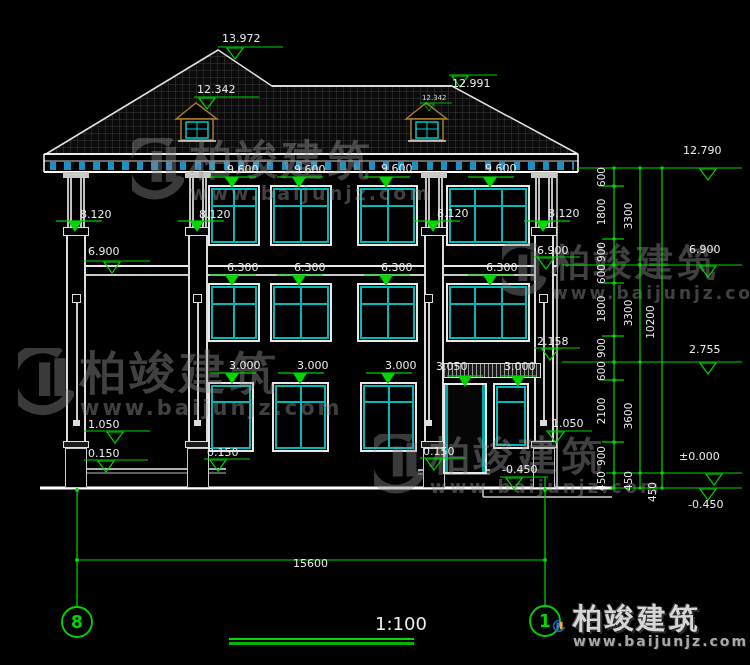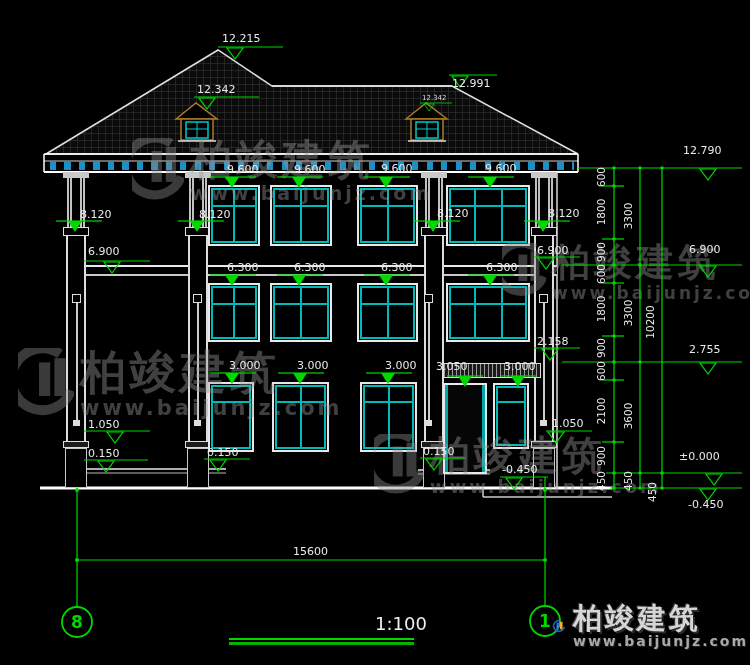--- a/index.html
+++ b/index.html
@@ -383,21 +383,21 @@
       <circle cx="662" cy="168" r="1.8"></circle>
         <circle cx="662" cy="473" r="1.8"></circle>
         <circle cx="662" cy="488" r="1.8"></circle>
       <circle cx="77" cy="560" r="2"></circle>
         <circle cx="545" cy="560" r="2"></circle>
       <circle cx="77" cy="490" r="2"></circle>
         <circle cx="545" cy="490" r="2"></circle>
     </g>
   </svg>
 
-  <span class="lbl" style="left:222px;top:33px;">12.215</span>
+  <span class="lbl" style="left:222px;top:33px;">13.972</span>
   <span class="lbl" style="left:197px;top:84px;">12.342</span>
   <span class="lbl" style="left:452px;top:62px;margin-top:16px;">12.991</span>
   <span class="lbl sm" style="left:422px;top:94px;">12.342</span>
 
   <span class="lbl" style="left:227px;top:164px;">9.600</span>
   <span class="lbl" style="left:294px;top:164px;">9.600</span>
   <span class="lbl" style="left:381px;top:163px;">9.600</span>
   <span class="lbl" style="left:485px;top:163px;">9.600</span>
 
   <span class="lbl" style="left:227px;top:262px;">6.300</span>
@@ -442,21 +442,21 @@
   <span class="rot" style="left:601px;top:411px;">2100</span>
   <span class="rot" style="left:601px;top:456px;">900</span>
   <span class="rot" style="left:601px;top:481px;">450</span>
   <span class="rot" style="left:628px;top:216px;">3300</span>
   <span class="rot" style="left:628px;top:313px;">3300</span>
   <span class="rot" style="left:628px;top:416px;">3600</span>
   <span class="rot" style="left:628px;top:481px;">450</span>
   <span class="rot" style="left:650px;top:322px;">10200</span>
   <span class="rot" style="left:652px;top:492px;">450</span>
 
-  <span class="lbl" style="left:293px;top:546px;">15600</span>
+  <span class="lbl" style="left:293px;top:558px;">15600</span>
   <span class="axisnum" style="left:77px;top:622px;">8</span>
   <span class="axisnum" style="left:545px;top:621px;">1</span>
 
   <span class="title-scale">1:100</span>
   <div class="title-ul1"></div>
   <div class="title-ul2"></div>
 
   <div class="logo">
     <svg width="62" height="64" viewBox="0 0 70 70">
       <path d="M38 6 A29 29 0 1 0 66 38" fill="none" stroke="#1565c0" stroke-width="9"></path>

